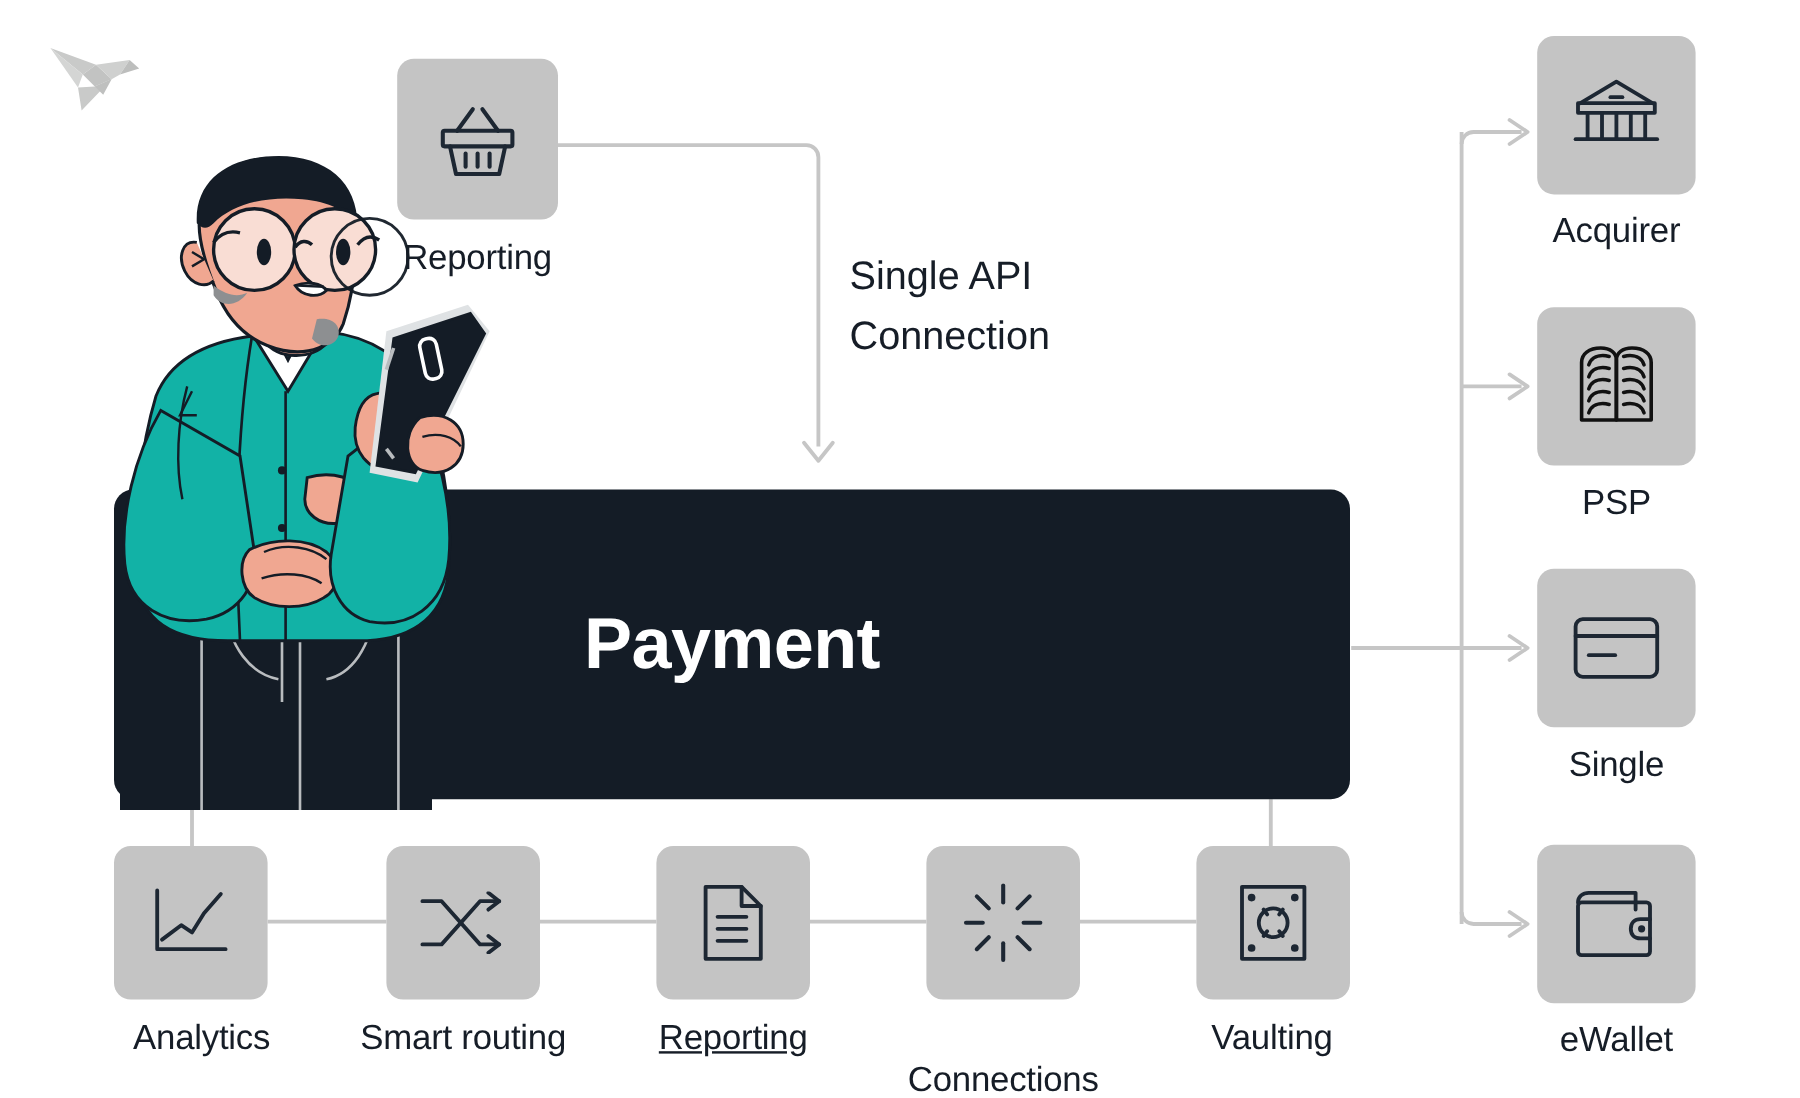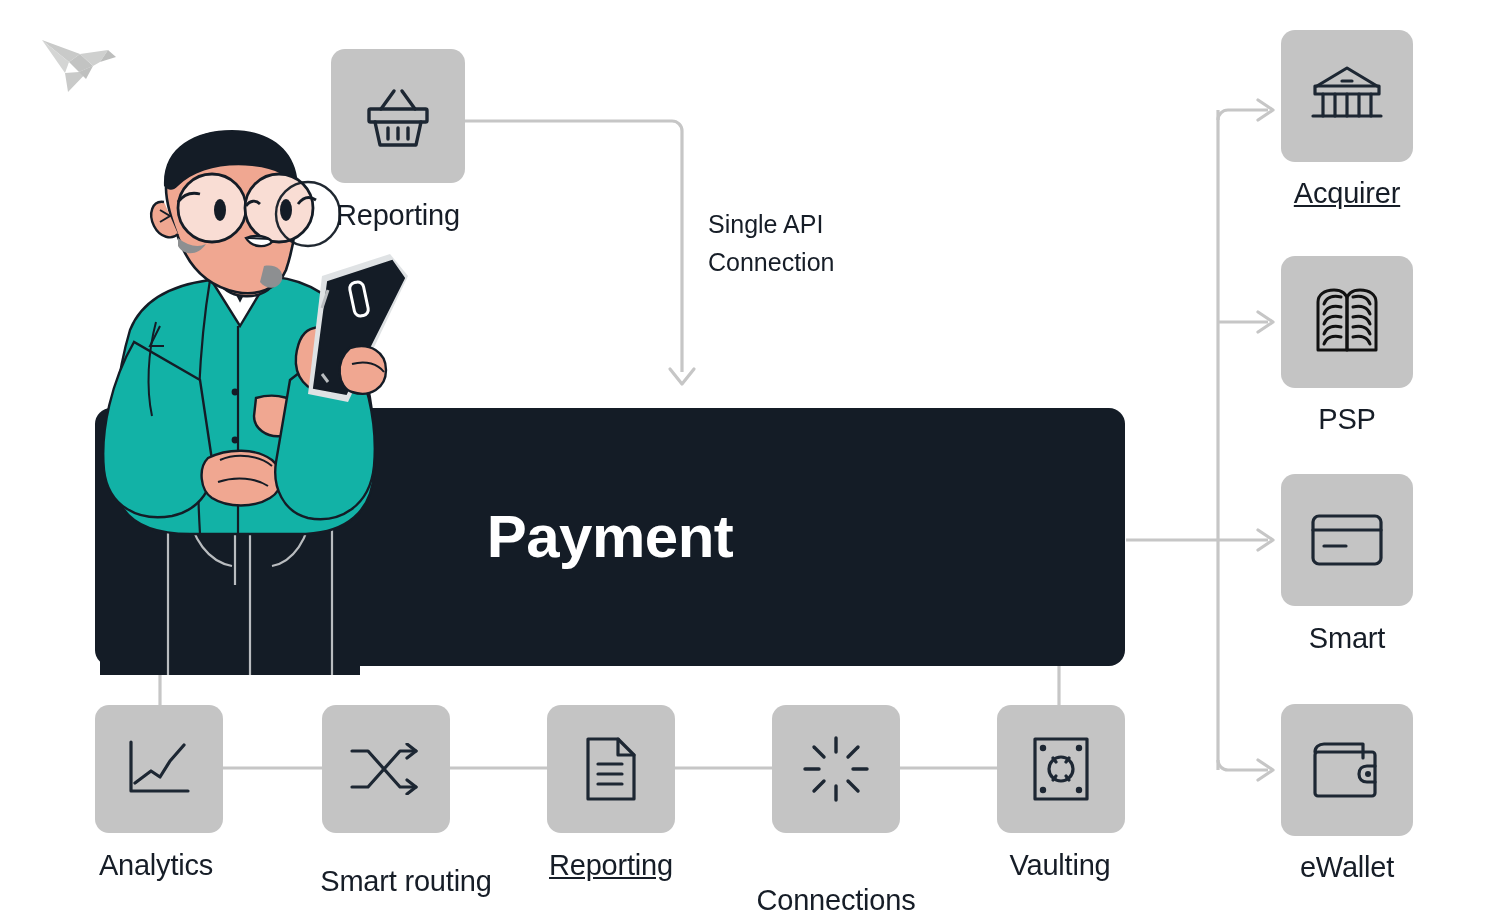--- a/index.html
+++ b/index.html
@@ -60,21 +60,21 @@
     text-align:center;
     z-index:6;
   }
   .hub-title span{display:block;}
 
   
   .annot{
     position:absolute;
     left:708px;top:205px;
     color:#161d27;
-    font-size:25px;
+    font-size:33px;
     line-height:1.52;
     white-space:pre-line;
   }
 
   
   .person{position:absolute;left:60px;top:130px;width:370px;height:545px;z-index:7;}
 </style>
 </head>
 <body>
 
@@ -250,21 +250,21 @@
         <path d="M14 30 V52"></path>
         <path d="M26 30 V52"></path>
         <path d="M38 30 V52"></path>
         <path d="M50 30 V52"></path>
         <path d="M62 30 V52"></path>
         <path d="M4 52 H72"></path>
         <path d="M33 17 H43"></path>
       </svg>
     </span>
   </div>
-  <div class="lab c" style="left:1347px;top:177px;text-decoration:underline;">Acquirer</div>
+  <div class="lab c" style="left:1347px;top:177px;">Acquirer</div>
 
   <div class="tile" style="left:1281px;top:256px;width:132px;height:132px;">
     <span>
       <svg width="66" height="68" viewBox="0 0 66 68" fill="none" stroke="#111111" stroke-width="3" stroke-linecap="round" stroke-linejoin="round">
         <path d="M33 12 C33 6 28 2 20 2 C10 2 4 7 4 14 V62 H33 Z"></path>
         <path d="M33 12 C33 6 38 2 46 2 C56 2 62 7 62 14 V62 H33 Z"></path>
         <path d="M10 16 C12 10 18 7 27 9"></path>
         <path d="M10 26 C12 20 18 17 27 19"></path>
         <path d="M10 36 C12 30 18 27 27 29"></path>
         <path d="M10 46 C12 40 18 37 27 39"></path>
@@ -281,21 +281,21 @@
 
   <div class="tile" style="left:1281px;top:474px;width:132px;height:132px;">
     <span>
       <svg width="74" height="56" viewBox="0 0 74 56" fill="none" stroke="#1d2733" stroke-width="3.2" stroke-linecap="round" stroke-linejoin="round">
         <rect x="3" y="4" width="68" height="48" rx="6"></rect>
         <path d="M3 18 H71"></path>
         <path d="M14 34 H36"></path>
       </svg>
     </span>
   </div>
-  <div class="lab c" style="left:1347px;top:622px;">Smart</div>
+  <div class="lab c" style="left:1347px;top:622px;">Single</div>
 
   <div class="tile" style="left:1281px;top:704px;width:132px;height:132px;">
     <span>
       <svg width="72" height="60" viewBox="0 0 72 60" fill="none" stroke="#1d2733" stroke-width="3.2" stroke-linecap="round" stroke-linejoin="round">
         <path d="M4 12 C4 7 8 4 13 4 H52 V18"></path>
         <rect x="4" y="12" width="60" height="44" rx="3"></rect>
         <path d="M64 26 H56 C51 26 48 29 48 34 C48 39 51 42 56 42 H64"></path>
         <circle cx="57" cy="34" r="3" fill="#1d2733" stroke="none"></circle>
       </svg>
     </span>
@@ -303,33 +303,33 @@
   <div class="lab c" style="left:1347px;top:851px;text-align:center;">eWallet</div>
 
   <div class="tile" style="left:95px;top:705px;width:128px;height:128px;">
     <span>
       <svg width="66" height="60" viewBox="0 0 66 60" fill="none" stroke="#1d2733" stroke-width="3.2" stroke-linecap="round" stroke-linejoin="round">
         <path d="M5 3 V52 H62"></path>
         <path d="M9 44 L25 32 L34 38 L44 22 L58 6"></path>
       </svg>
     </span>
   </div>
-  <div class="lab c" style="left:156px;top:849px;">Analytics</div>
+  <div class="lab c" style="left:168px;top:849px;">Analytics</div>
 
   <div class="tile" style="left:322px;top:705px;width:128px;height:128px;">
     <span>
       <svg width="72" height="52" viewBox="0 0 72 52" fill="none" stroke="#1d2733" stroke-width="3.2" stroke-linecap="round" stroke-linejoin="round">
         <path d="M2 8 H18 L50 44 H66"></path>
         <path d="M2 44 H18 L50 8 H66"></path>
         <path d="M57 1 L66 8 L57 15"></path>
         <path d="M57 37 L66 44 L57 51"></path>
       </svg>
     </span>
   </div>
-  <div class="lab c" style="left:406px;top:849px;margin-top:16px;">Smart routing</div>
+  <div class="lab c" style="left:386px;top:849px;">Smart routing</div>
 
   <div class="tile" style="left:547px;top:705px;width:128px;height:128px;">
     <span>
       <svg width="54" height="66" viewBox="0 0 54 66" fill="none" stroke="#1d2733" stroke-width="3.2" stroke-linecap="round" stroke-linejoin="round">
         <path d="M4 3 H34 L50 19 V63 H4 Z"></path>
         <path d="M34 3 V19 H50"></path>
         <path d="M14 28 H38"></path>
         <path d="M14 38 H38"></path>
         <path d="M14 48 H38"></path>
       </svg>

